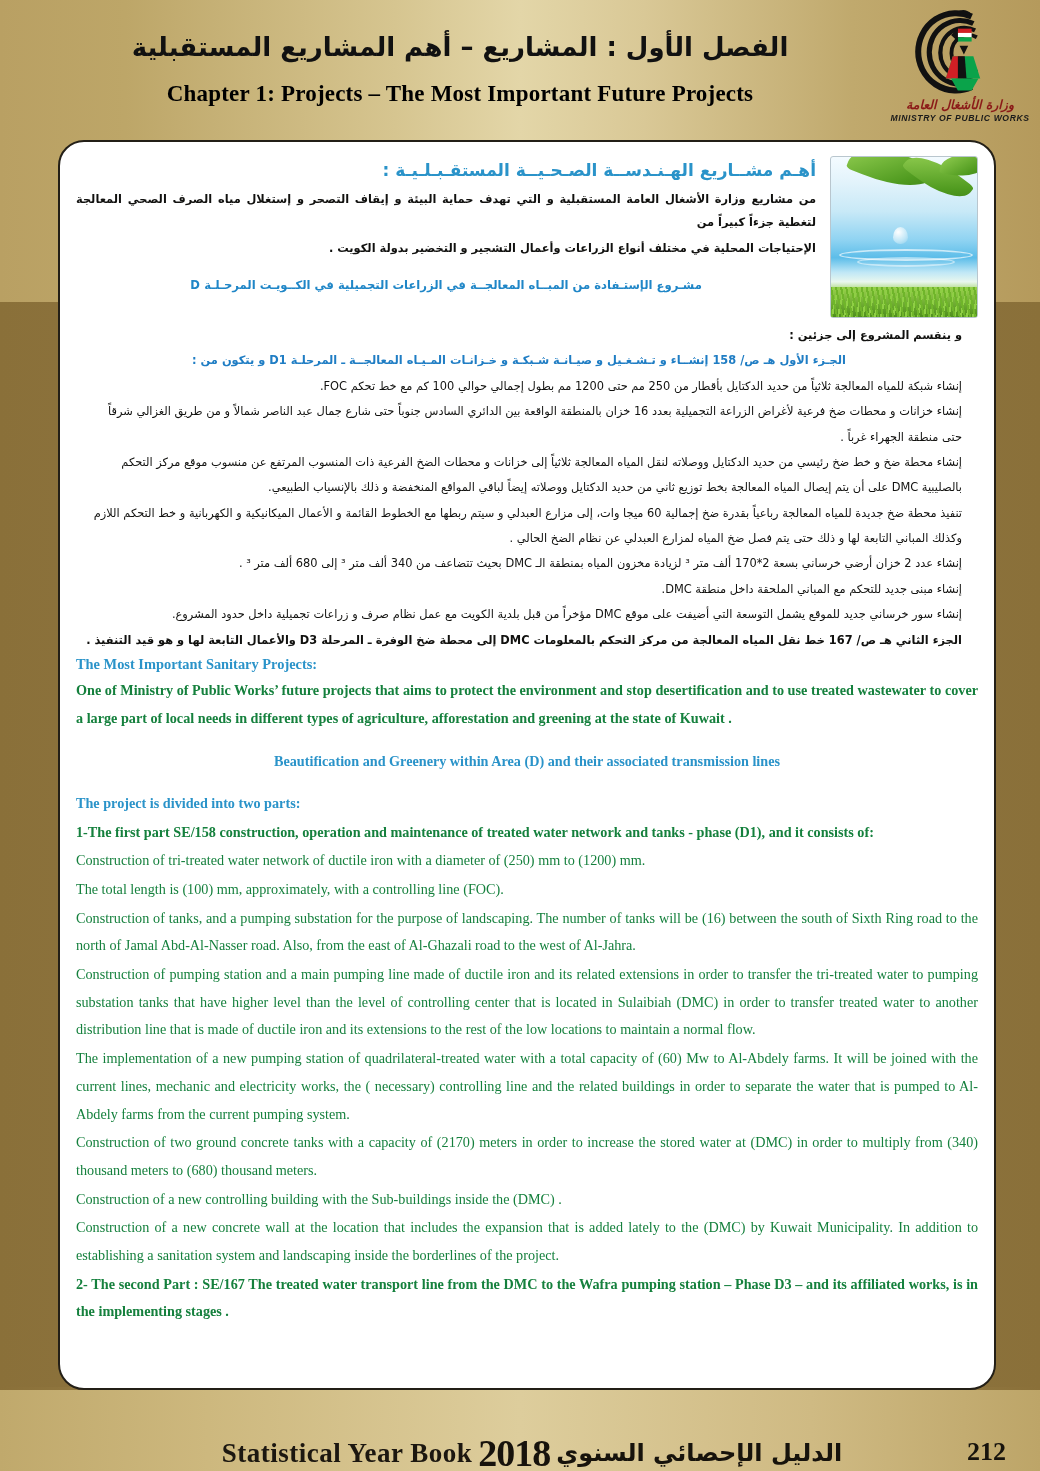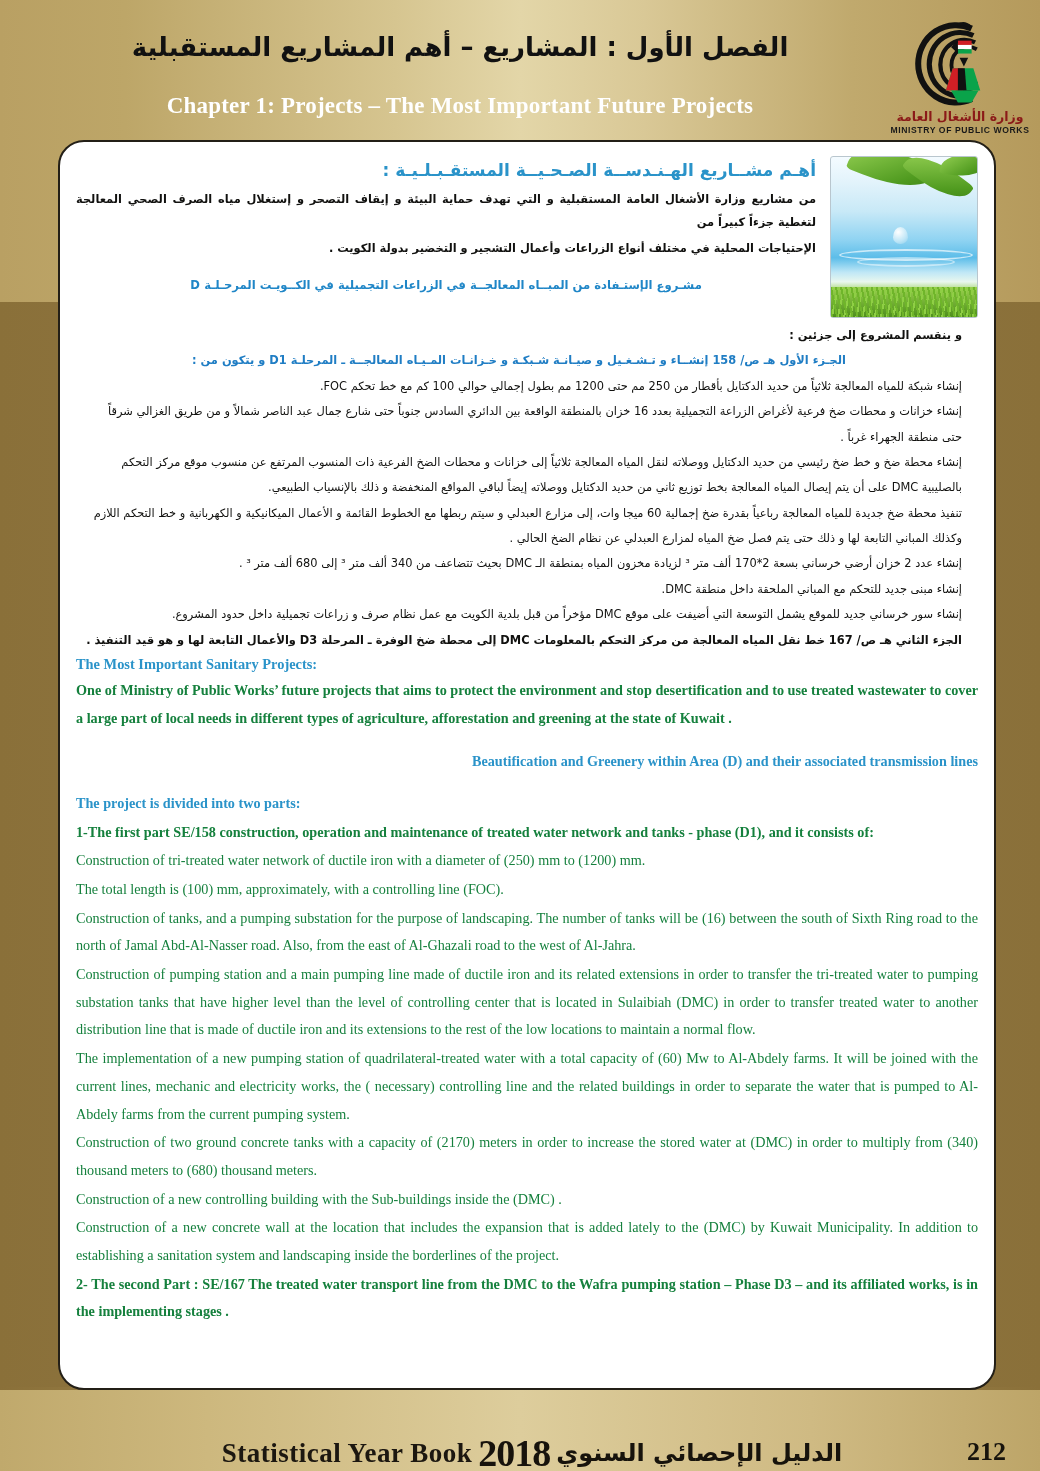--- a/index.html
+++ b/index.html
@@ -73,34 +73,35 @@
     font-family: "DejaVu Sans", sans-serif;
     font-size: 26px;
     font-weight: bold;
     color: #111;
     direction: rtl;
     letter-spacing: 1px;
     line-height: 1.35;
     white-space: nowrap;
   }
   .title-en {
-    margin-top: 28px;
+    margin-top: 16px;
     font-family: "Liberation Serif", serif;
     font-size: 23px;
     font-weight: bold;
-    color: #ffffff;
+    color: #000000;
     letter-spacing: 0.2px;
   }
 
   
   .logo-wrap {
     position: absolute;
-    right: 18px; top: 20px;
+    right: 18px; top: 8px;
     width: 140px;
     text-align: center;
+    font-style: italic;
   }
   .logo-mark { height: 86px; }
   .logo-ar {
     font-family: "DejaVu Sans", sans-serif;
     font-size: 12.5px;
     font-weight: bold;
     color: #8b1a18;
     direction: rtl;
     line-height: 1.1;
     letter-spacing: 1px;
@@ -228,21 +229,21 @@
     direction: ltr;
     text-align: justify;
     font-family: "Liberation Serif", serif;
     color: #15803d;
     font-size: 14.2px;
     line-height: 1.95;
     margin: 0 0 1px 0;
   }
   .en.bold { font-weight: bold; }
   .en.blue { color: #2a93c9; font-weight: bold; }
-  .en.center { text-align: right; }
+  .en.center { text-align: center; }
   .en-head {
     font-family: "Liberation Serif", serif;
     color: #2a93c9;
     font-weight: bold;
     font-size: 14.4px;
     margin: 4px 0 4px 0;
   }
 
   .clearer { clear: both; height: 0; }
 

